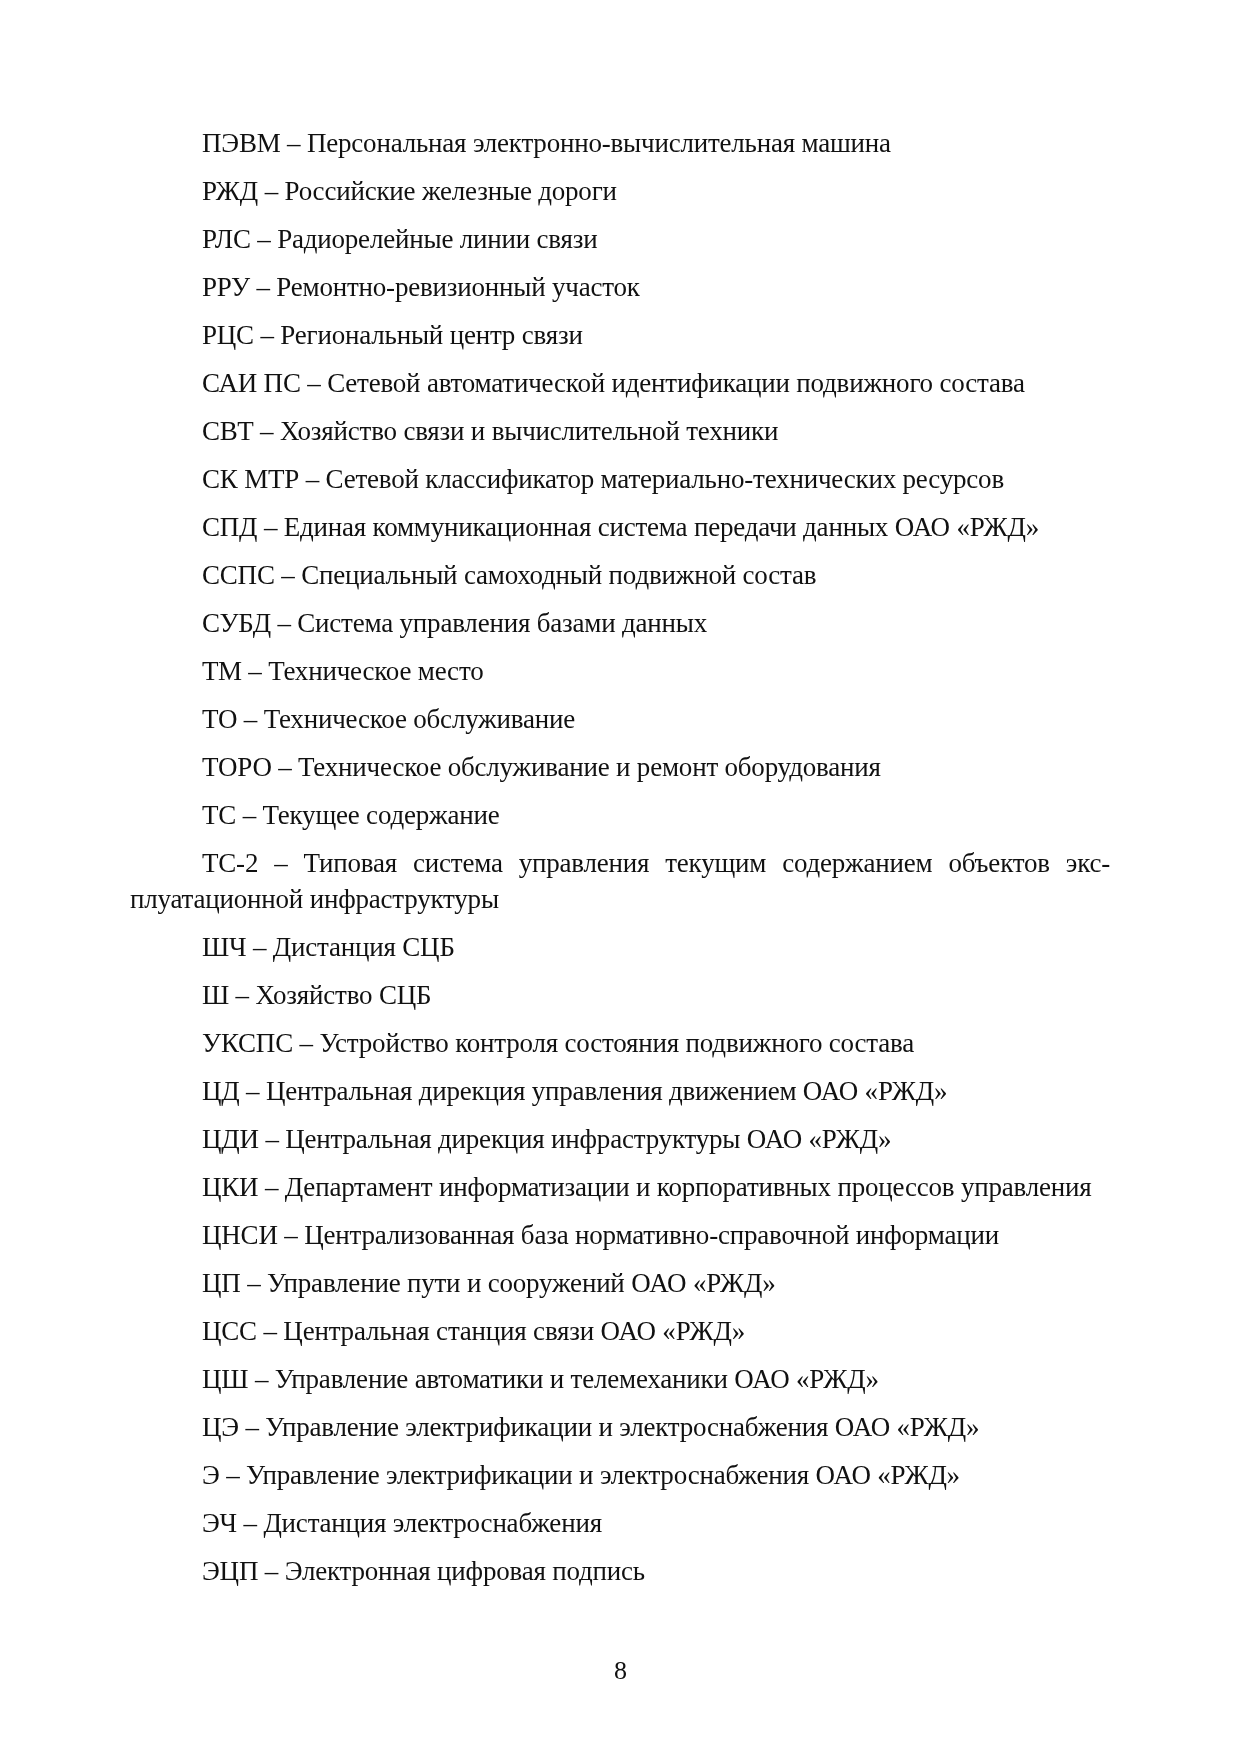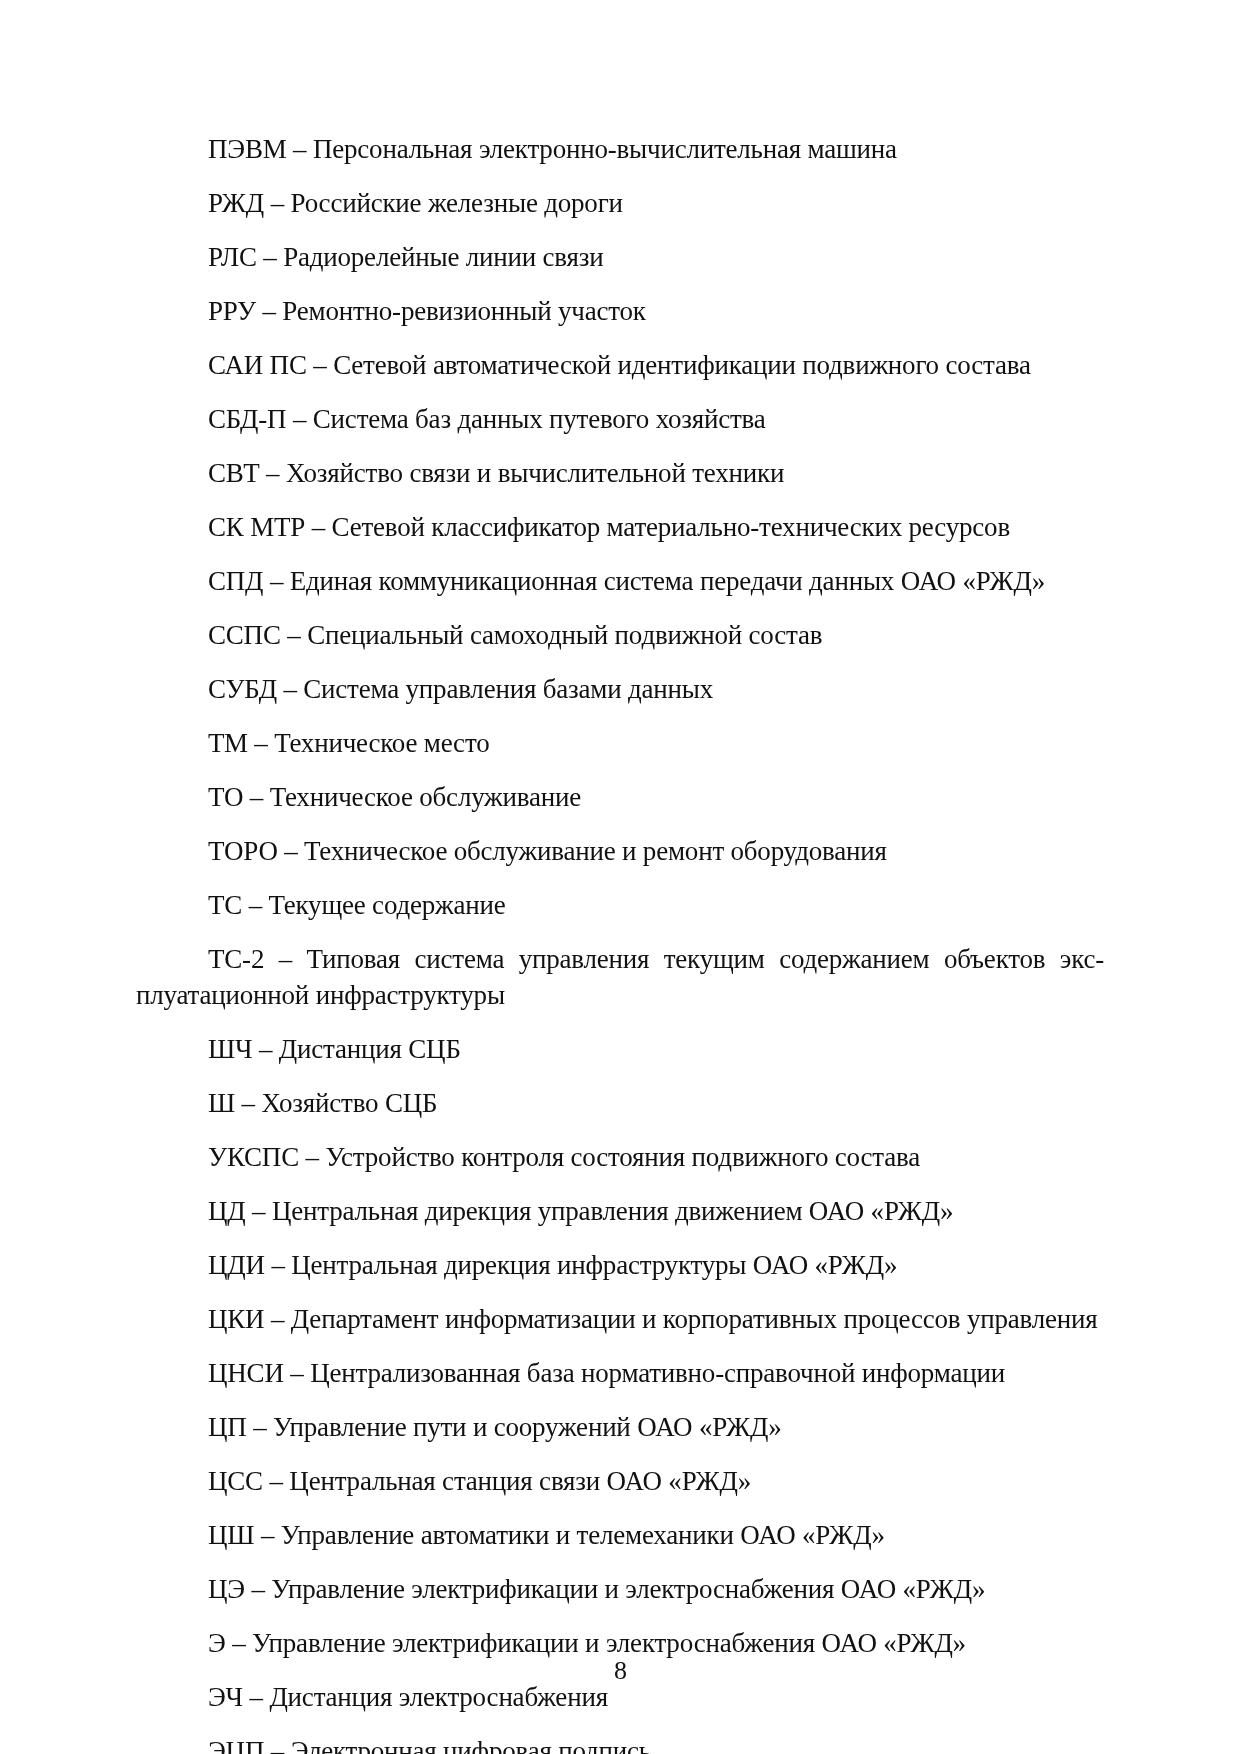--- a/index.html
+++ b/index.html
@@ -19,21 +19,21 @@
       position: absolute;
       left: 118px;
       top: 113px;
       width: 1004px;
     }
     .entry {
       font-size: 27px;
       line-height: 36px;
       text-indent: 72px;
       text-align: justify;
-      margin: 18px;
+      margin: 12px;
       letter-spacing: -0.2px;
       white-space: normal;
     }
     .entry.single {
       text-align: left;
       white-space: nowrap;
     }
     .entry .abbr { }
     .entry .sep { }
     .page-number {
@@ -47,22 +47,22 @@
     }
   </style>
 </head>
 <body>
 
 <div class="page">
   <p class="entry single"><span class="abbr">ПЭВМ</span><span class="sep"> – </span><span class="def">Персональная электронно-вычислительная машина</span></p>
   <p class="entry single"><span class="abbr">РЖД</span><span class="sep"> – </span><span class="def">Российские железные дороги</span></p>
   <p class="entry single"><span class="abbr">РЛС</span><span class="sep"> – </span><span class="def">Радиорелейные линии связи</span></p>
   <p class="entry single"><span class="abbr">РРУ</span><span class="sep"> – </span><span class="def">Ремонтно-ревизионный участок</span></p>
+  <p class="entry single"><span class="abbr">РЦС</span><span class="sep"> – </span><span class="def">Региональный центр связи</span></p>
   <p class="entry single"><span class="abbr">САИ ПС</span><span class="sep"> – </span><span class="def">Сетевой автоматической идентификации подвижного состава</span></p>
-  <p class="entry single"><span class="abbr">СБД-П</span><span class="sep"> – </span><span class="def">Система баз данных путевого хозяйства</span></p>
   <p class="entry single"><span class="abbr">СВТ</span><span class="sep"> – </span><span class="def">Хозяйство связи и вычислительной техники</span></p>
   <p class="entry single"><span class="abbr">СК МТР</span><span class="sep"> – </span><span class="def">Сетевой классификатор материально-технических ресурсов</span></p>
   <p class="entry single"><span class="abbr">СПД</span><span class="sep"> – </span><span class="def">Единая коммуникационная система передачи данных ОАО «РЖД»</span></p>
   <p class="entry single"><span class="abbr">ССПС</span><span class="sep"> – </span><span class="def">Специальный самоходный подвижной состав</span></p>
   <p class="entry single"><span class="abbr">СУБД</span><span class="sep"> – </span><span class="def">Система управления базами данных</span></p>
   <p class="entry single"><span class="abbr">ТМ</span><span class="sep"> – </span><span class="def">Техническое место</span></p>
   <p class="entry single"><span class="abbr">ТО</span><span class="sep"> – </span><span class="def">Техническое обслуживание</span></p>
   <p class="entry single"><span class="abbr">ТОРО</span><span class="sep"> – </span><span class="def">Техническое обслуживание и ремонт оборудования</span></p>
   <p class="entry single"><span class="abbr">ТС</span><span class="sep"> – </span><span class="def">Текущее содержание</span></p>
   <p class="entry"><span class="abbr">ТС-2</span><span class="sep"> – </span><span class="def">Типовая система управления текущим содержанием объектов экс-плуатационной инфраструктуры</span></p>

